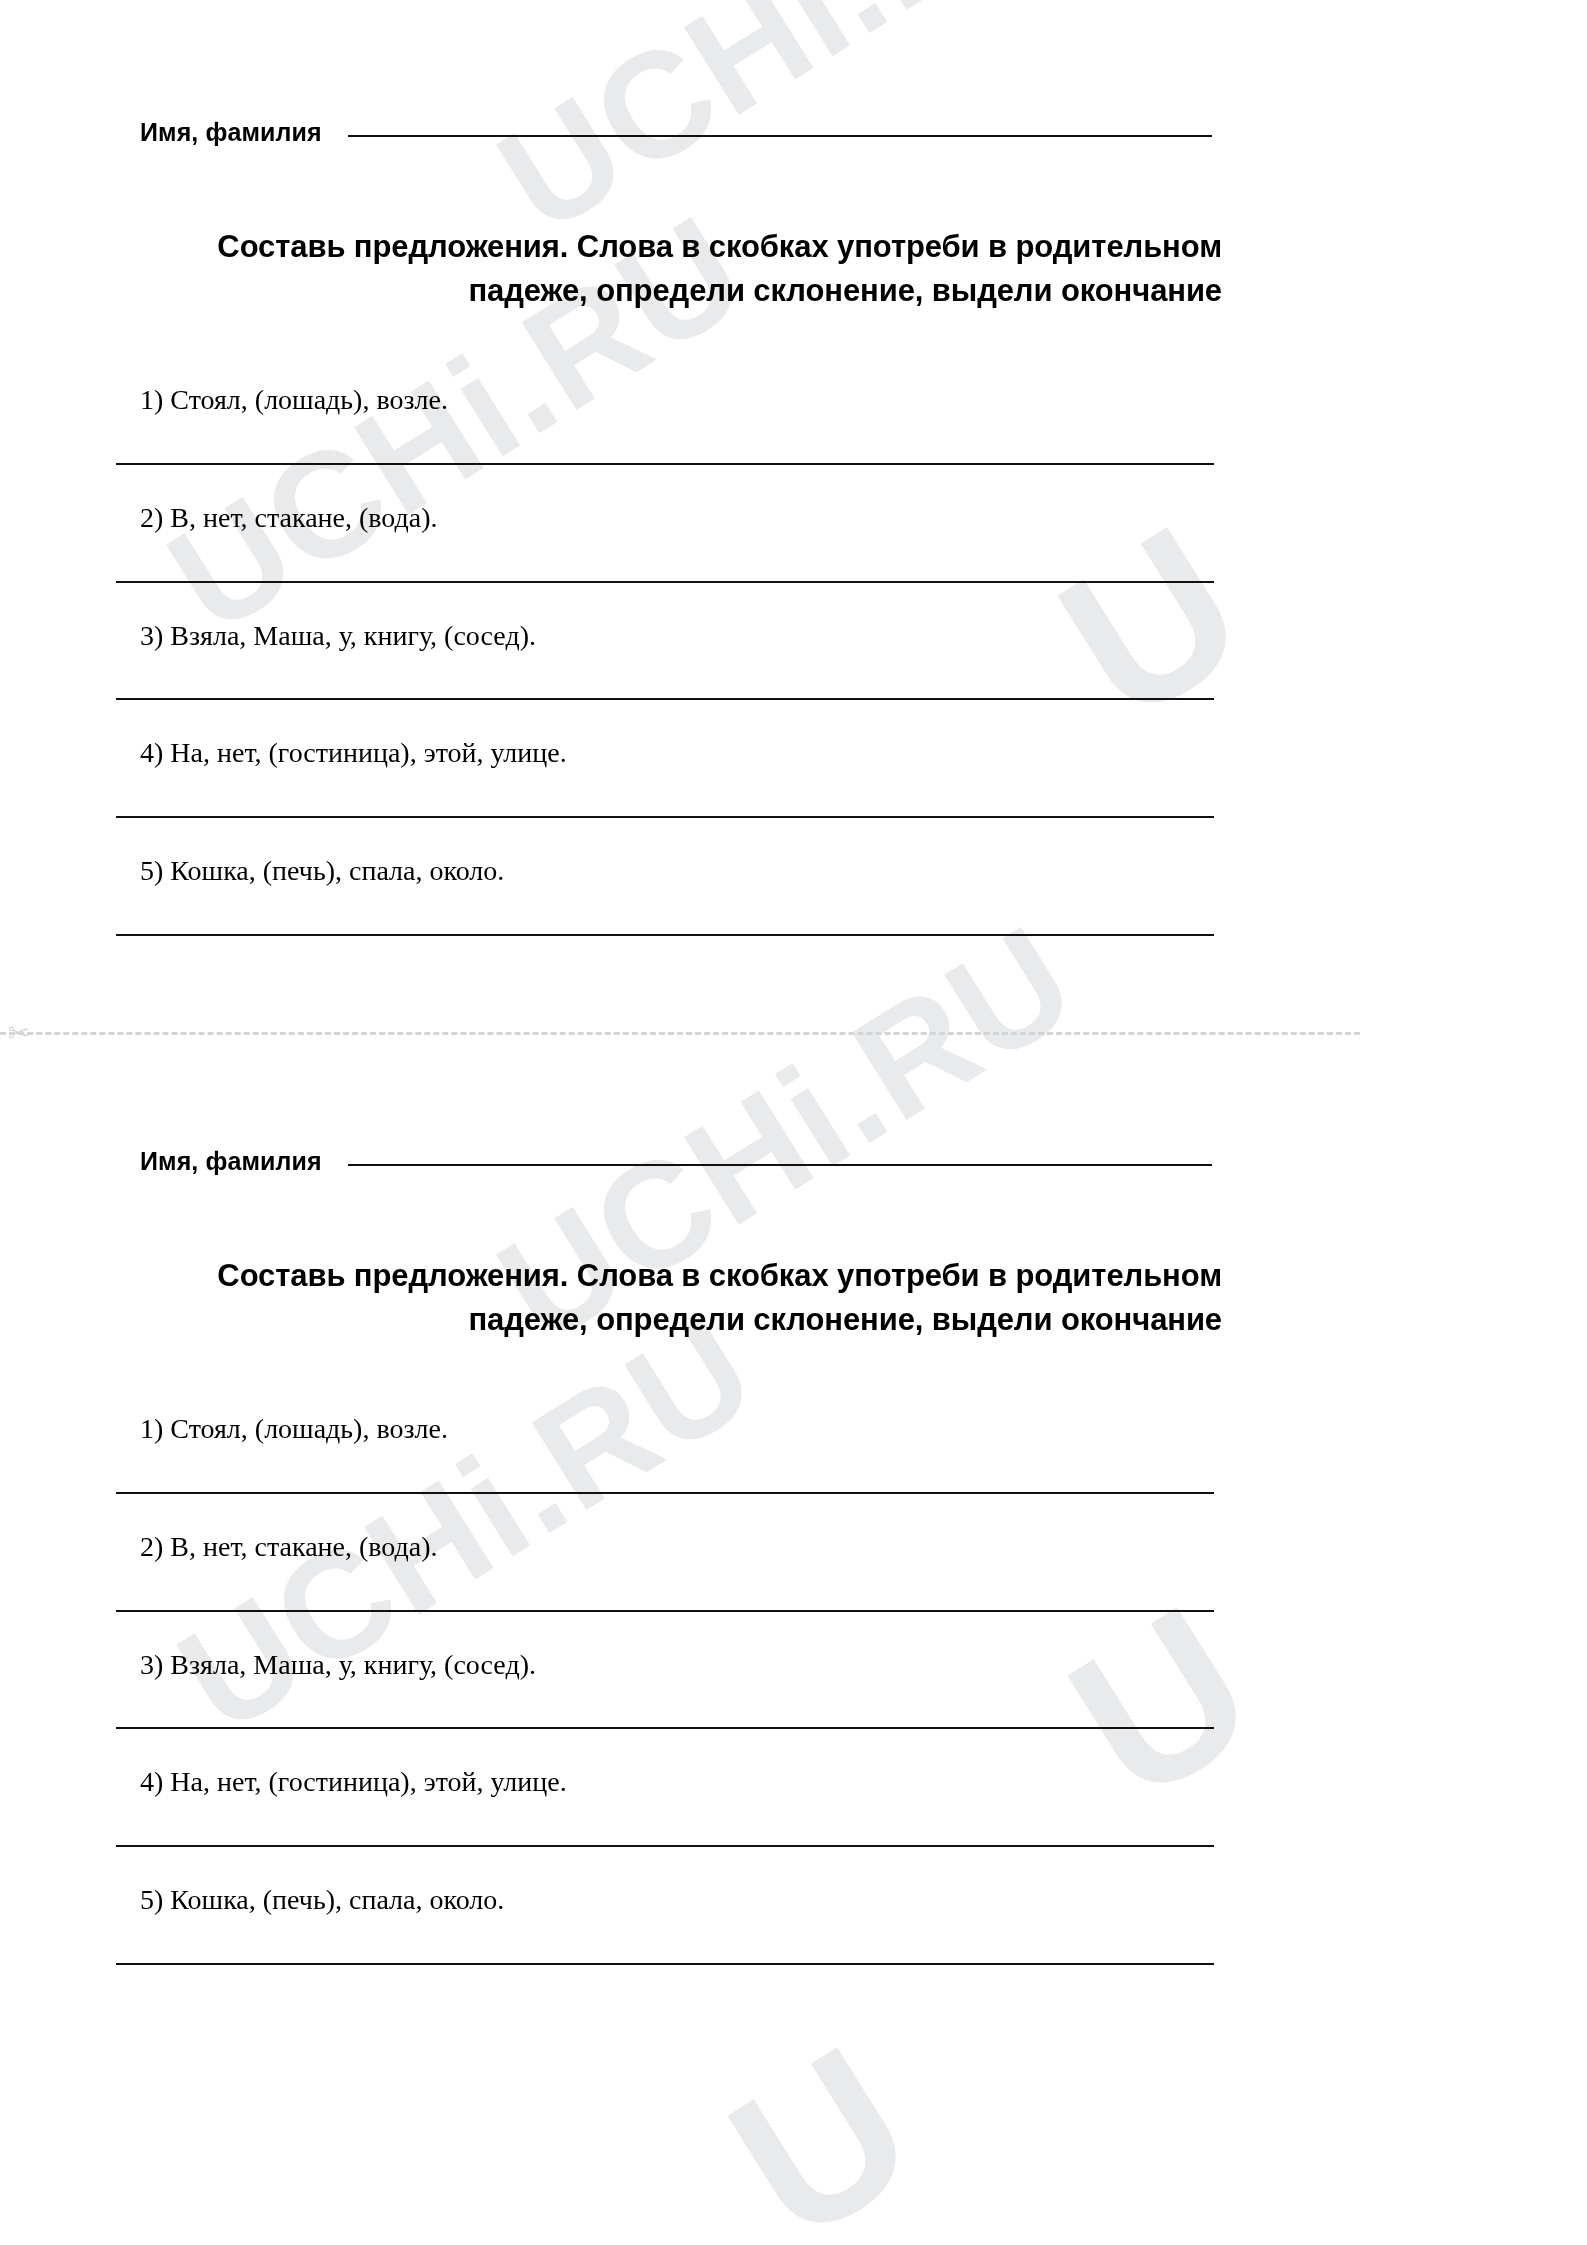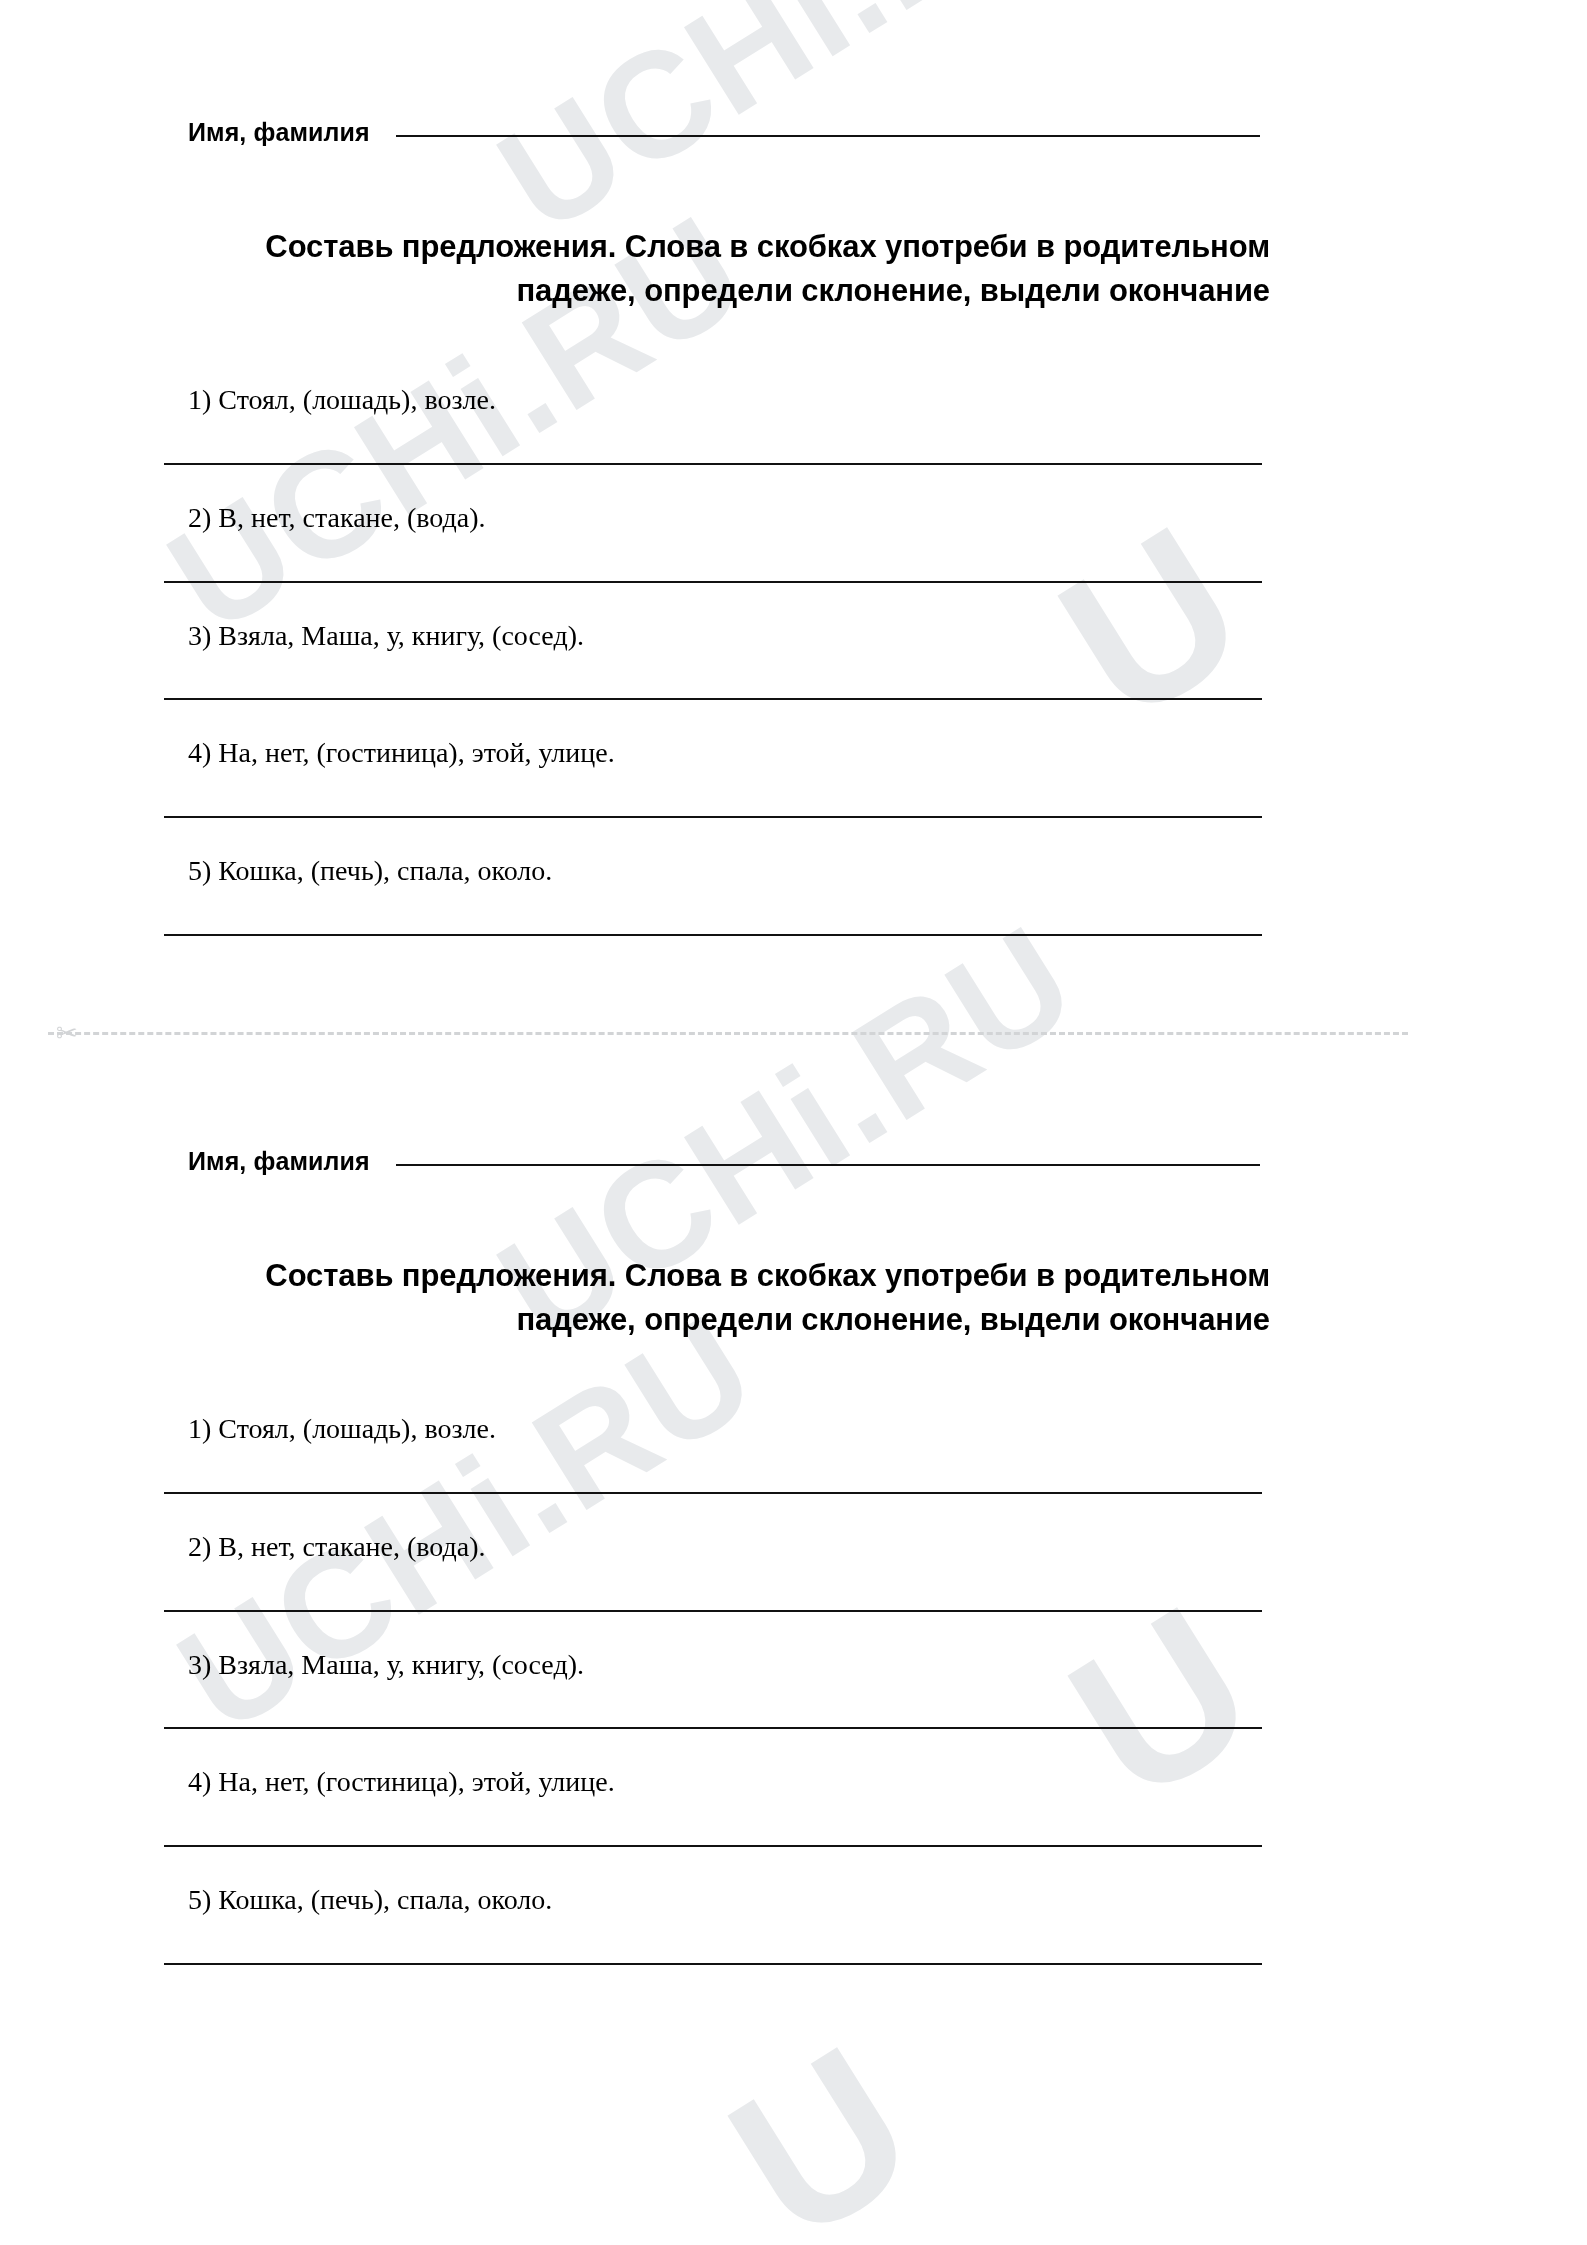--- a/index.html
+++ b/index.html
@@ -35,21 +35,20 @@
   }
   .wm-a { font-size: 150px; transform: rotate(-32deg); }
   .wm-b { font-size: 150px; transform: rotate(-32deg); }
   .wm-c { font-size: 215px; transform: rotate(-32deg); }
 
   
   .page {
     position: relative;
     z-index: 2;
     width: 1360px;
-    padding-left: 48px;
   }
 
   .copy {
     position: relative;
     padding: 0 120px 0 140px;
     box-sizing: border-box;
   }
   .copy-1 { padding-top: 118px; }
   .copy-2 { padding-top: 112px; }
 

